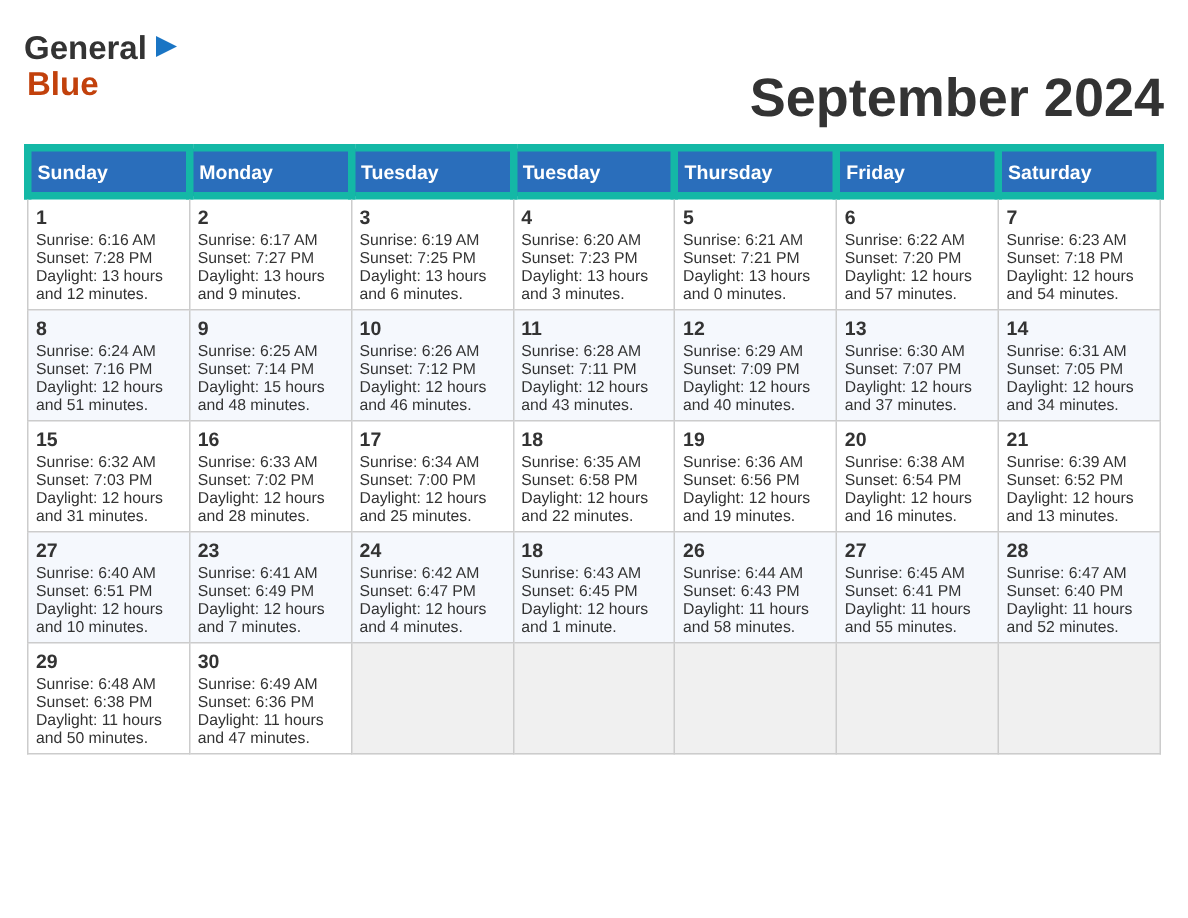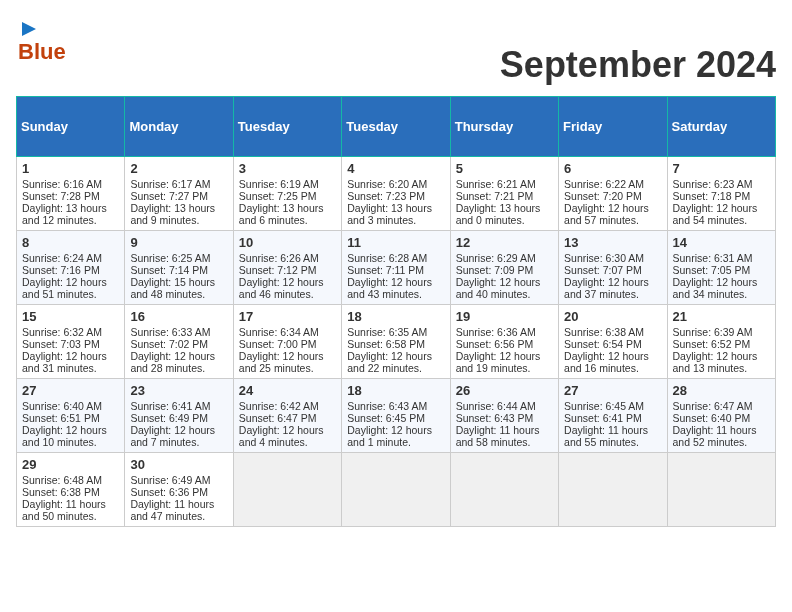--- a/index.html
+++ b/index.html
@@ -43,23 +43,23 @@
     }
     .calendar {
       width: 100%;
       border-collapse: collapse;
     }
     .calendar th {
       background: #2a6ebb;
       color: #fff;
       font-size: 13px;
       font-weight: bold;
-      padding: 22px 4px;
+      padding: 6px 4px;
       text-align: left;
-      border: 1px solid #14b8a6;
+      border: 5px solid #14b8a6;
     }
     .calendar td {
       vertical-align: top;
       border: 1px solid #ccc;
       padding: 4px 5px;
       width: calc(100% / 7);
       min-height: 80px;
       font-size: 10.5px;
       color: #333;
       background: #fff;
@@ -76,20 +76,23 @@
     .empty-cell {
       background: #f0f0f0 !important;
     }
   </style>
 </head>
 <body>
 
 <div class="header-area">
   <div class="logo">
     <div style="display:flex; align-items:center;">
+      <span class="logo-text">
+        <span>General</span>
+      </span>
       <svg width="22" height="22" viewBox="0 0 22 22" style="margin-left:2px; margin-top:-2px;">
         <polygon points="4,4 18,11 4,18" fill="#1a75c4"></polygon>
       </svg>
     </div>
     <div style="margin-left:2px;">
       <span class="logo-text" style="color:#c2410c; font-size:22px;">Blue</span>
     </div>
   </div>
   <div class="title-area">
     <div class="month-title">September 2024</div>

